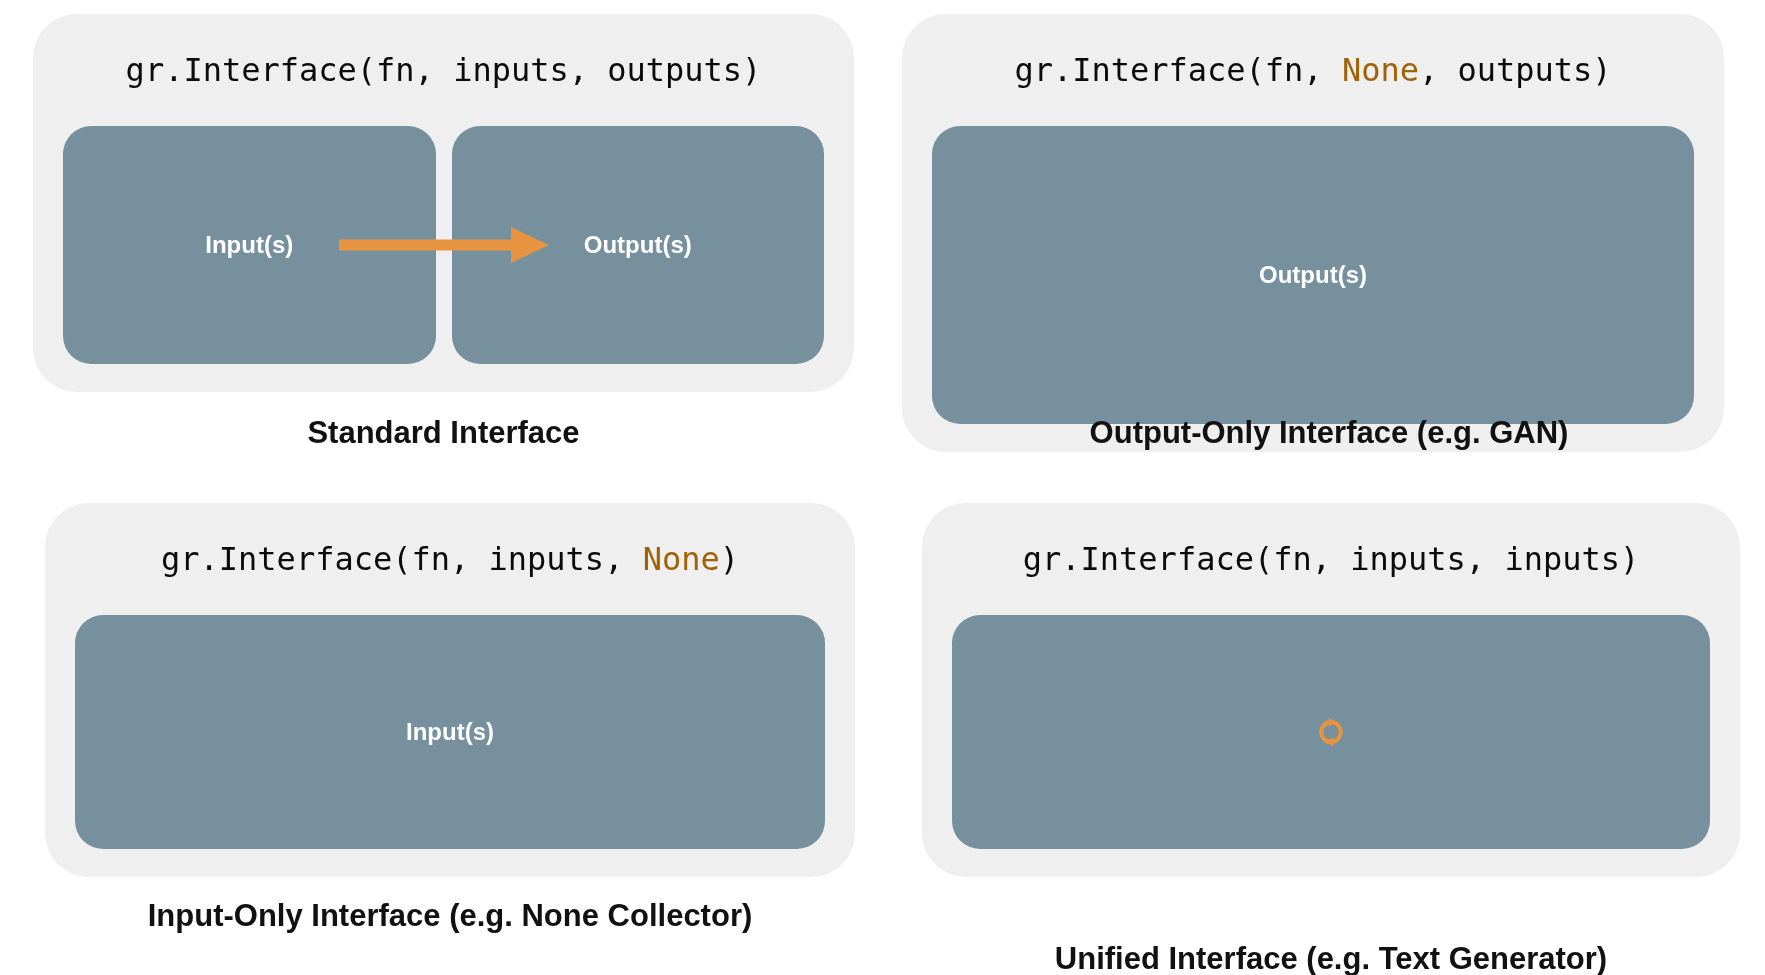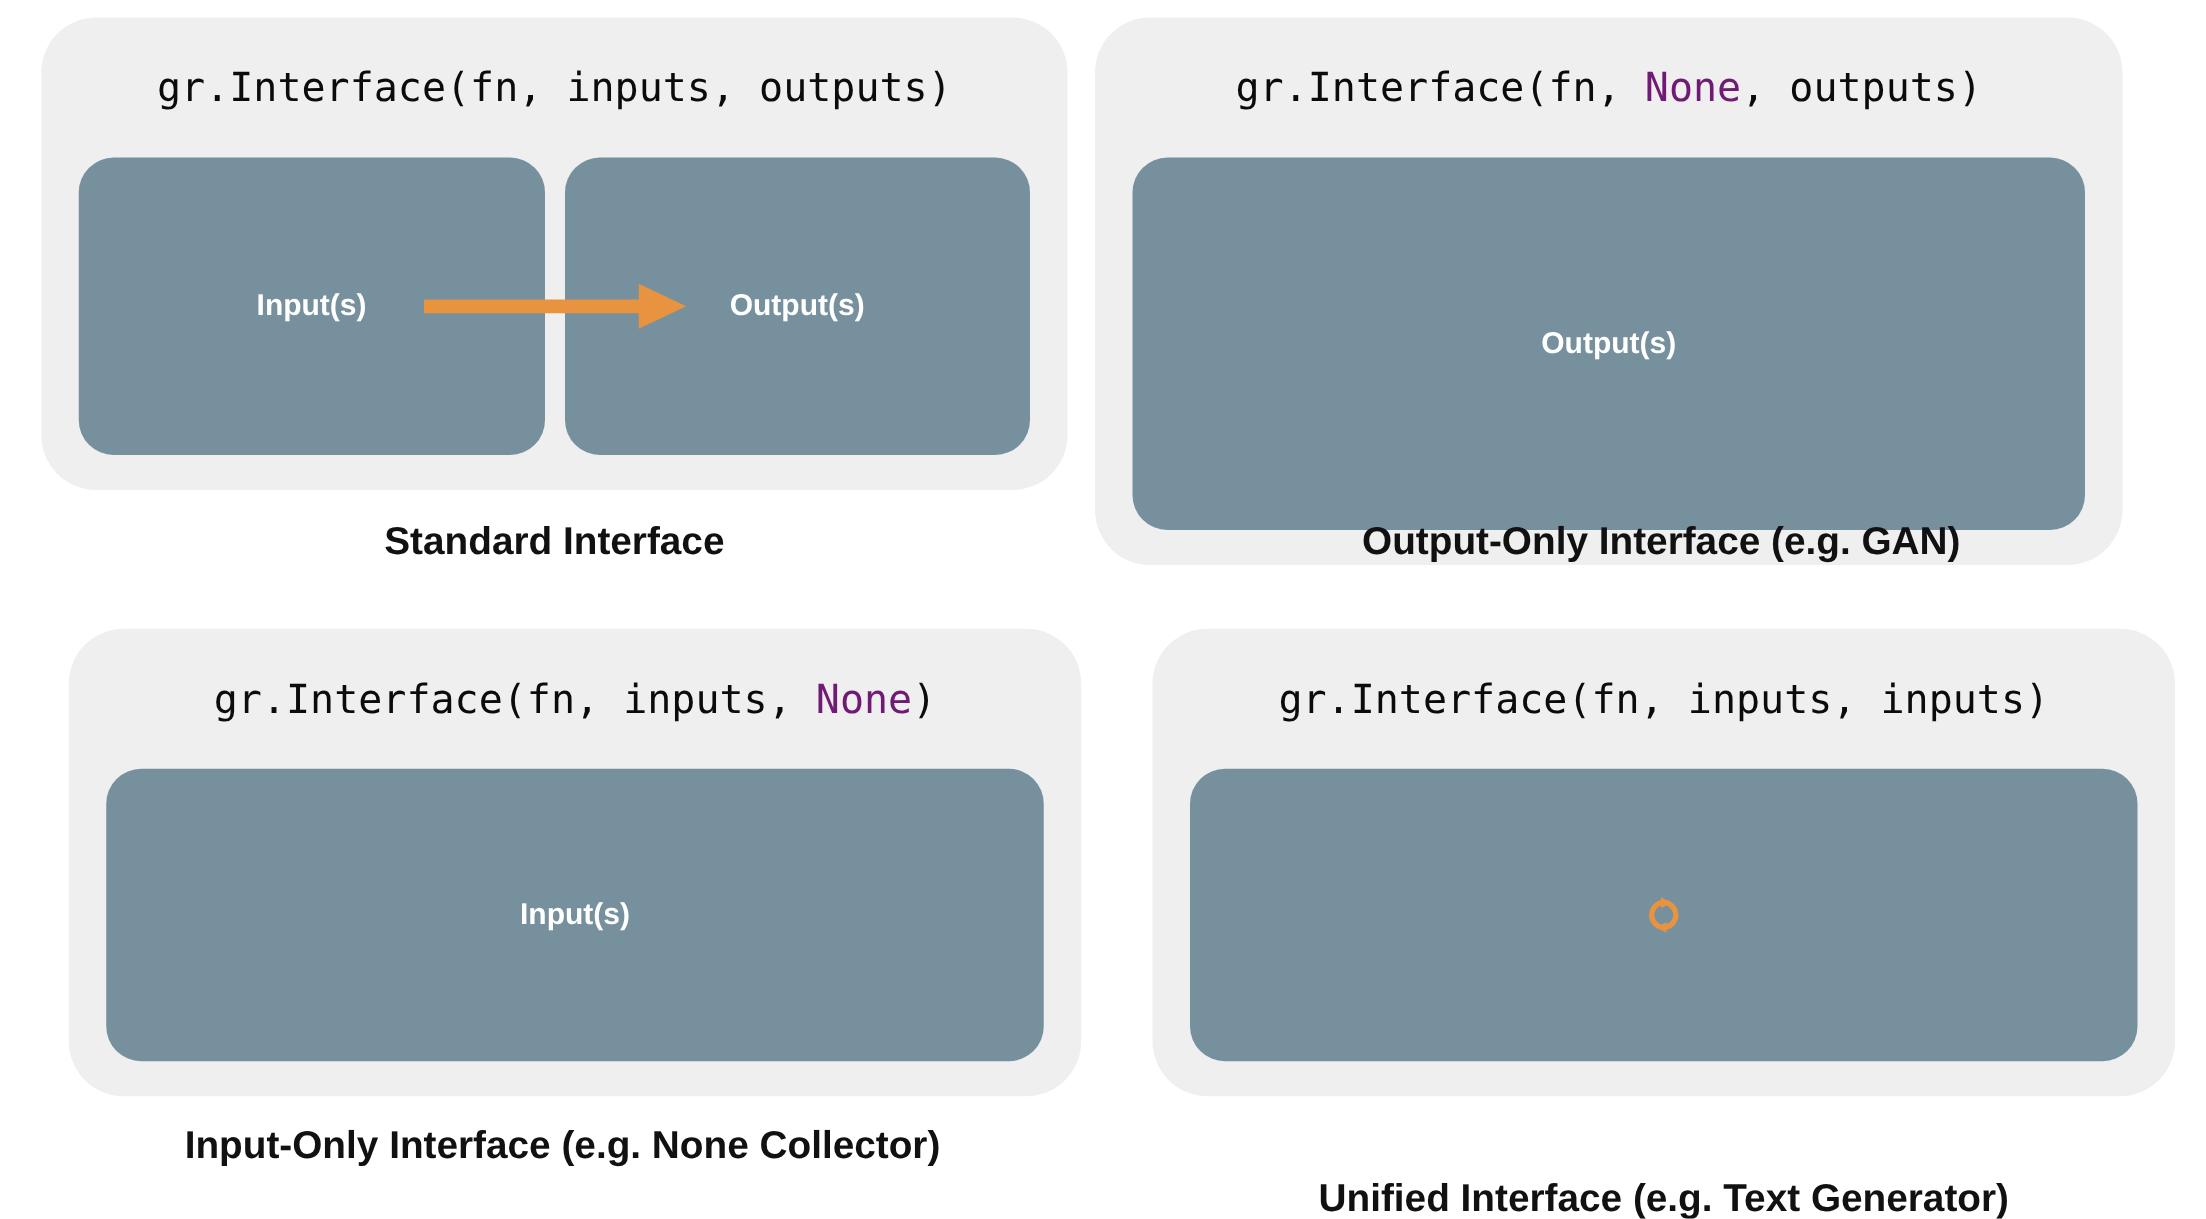--- a/index.html
+++ b/index.html
@@ -5,30 +5,30 @@
   html,body{margin:0;padding:0;background:#ffffff;}
   .canvas{
     position:relative;width:1765px;height:975px;background:#ffffff;overflow:hidden;
     font-family:"Liberation Sans",sans-serif;
   }
   .panel{
     position:absolute;background:#efefef;border-radius:44px;
     display:flex;flex-direction:column;
   }
   #panel-1{left:33px;top:14px;width:821px;height:378px;}
-  #panel-2{left:876px;top:14px;width:822px;height:438px;}
-  #panel-3{left:45px;top:503px;width:810px;height:374px;margin-left:10px;}
+  #panel-2{left:902px;top:14px;width:822px;height:438px;}
+  #panel-3{left:45px;top:503px;width:810px;height:374px;}
   #panel-4{left:922px;top:503px;width:818px;height:374px;}
   .code{
     height:112px;flex:0 0 auto;
     display:flex;align-items:center;justify-content:center;
     font-family:"DejaVu Sans Mono",monospace;
     font-size:32px;color:#0b0b0b;white-space:pre;
   }
-  .code .hl{color:#701a75;}
+  .code .hl{color:#a16207;}
   .boxes{
     flex:1;margin:0 30px 28px 30px;
     display:flex;gap:16px;position:relative;
   }
   .box{
     flex:1;background:#76909e;border-radius:28px;
     display:flex;align-items:center;justify-content:center;
     color:#ffffff;font-weight:bold;font-size:24px;
   }
   .box .io-label{display:flex;align-items:center;gap:14px;}

